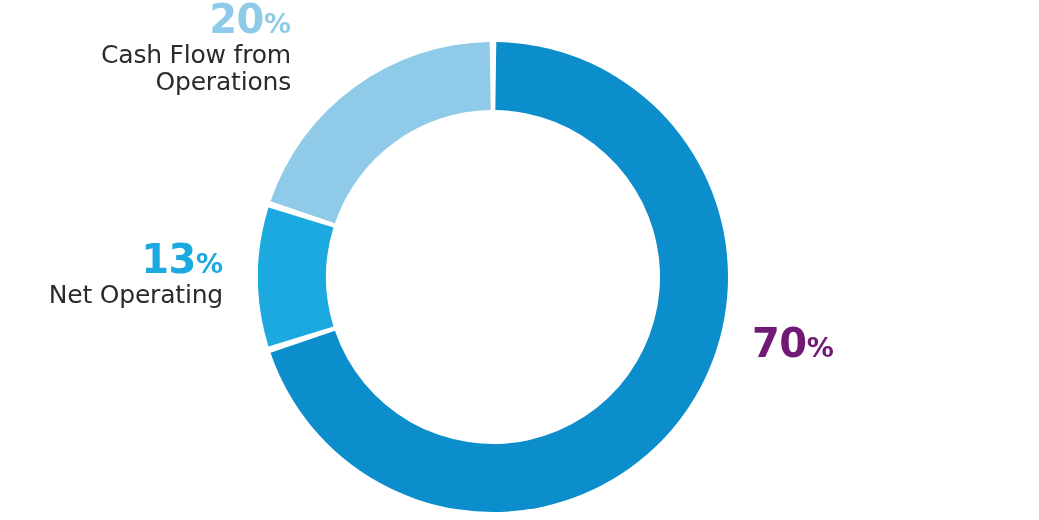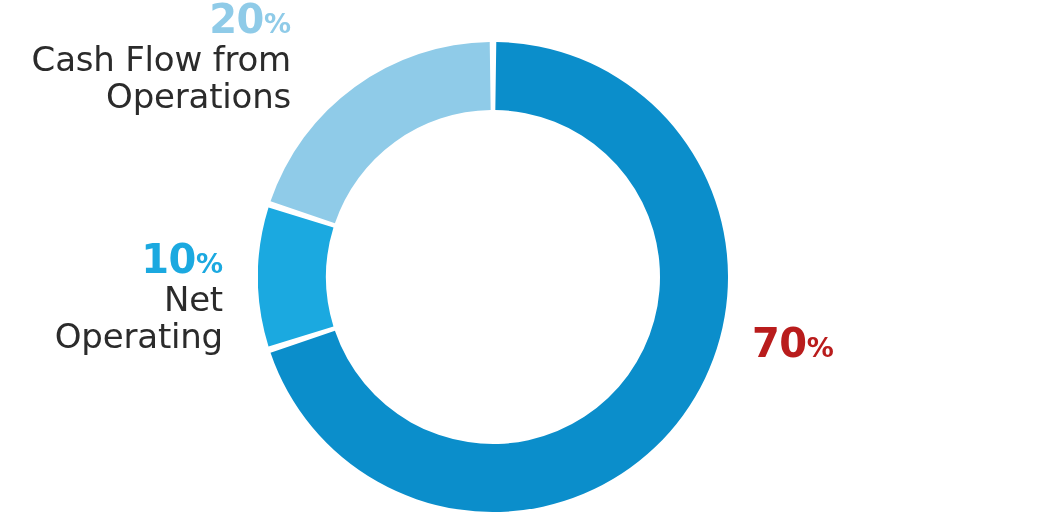--- a/index.html
+++ b/index.html
@@ -43,21 +43,21 @@
     letter-spacing: -0.5px;
   }
   .callout .pct .sym {
     font-size: 27px;
     font-weight: 700;
     letter-spacing: 0;
   }
   .callout .name {
     display: block;
     color: #2b2b2b;
-    font-size: 34px;
+    font-size: 25px;
     font-weight: 400;
     letter-spacing: -0.2px;
   }
   .callout .name .l2 { display: block; margin-left: 19px; }
 
   
   #callout-operating-income {
     left: 752px;
     top: 322px;
     text-align: left;
@@ -87,25 +87,25 @@
     <svg class="donut-svg" viewBox="0 0 470 470">
       <g>
         <path id="slice-operating-income" d="M 238.28111237969915 0.022906857813495662 A 235 235 0 1 1 12.537423872811416 310.73243837917033 L 76.90957356067875 288.8183711034955 A 167 167 0 1 0 237.33168411663726 68.01627849044618 Z" fill="#0b8ecb"></path>
         <path id="slice-net-revenues" d="M 10.50958490124927 304.4913917603511 A 235 235 0 0 1 10.509584901249184 165.50860823964916 L 75.46851352556857 185.6167556426443 A 167 167 0 0 0 75.46851352556862 284.38324435735586 Z" fill="#1ba9e0"></path>
         <path id="slice-cash-flow" d="M 12.537423872811388 159.26756162082984 A 235 235 0 0 1 231.71888762030082 0.022906857813495662 L 232.6683158833627 68.01627849044618 A 167 167 0 0 0 76.90957356067872 181.1816288965046 Z" fill="#8fcbe8"></path>
       </g>
     </svg>
   </div>
 
   <div class="callout" id="callout-operating-income">
-    <span class="pct" id="pct-operating-income" style="color: #b91c1c;"><span>70</span><span class="sym">%</span></span>
+    <span class="pct" id="pct-operating-income" style="color: #701a75;"><span>70</span><span class="sym">%</span></span>
   </div>
 
   <div class="callout" id="callout-net-revenues">
-    <span class="pct" id="pct-net-revenues" style="color: rgb(27, 169, 224);"><span>10</span><span class="sym">%</span></span>
+    <span class="pct" id="pct-net-revenues" style="color: rgb(27, 169, 224);"><span>13</span><span class="sym">%</span></span>
     <span class="name"><span>Net Operating</span></span>
   </div>
 
   <div class="callout" id="callout-cash-flow">
     <span class="pct" id="pct-cash-flow" style="color: rgb(143, 203, 232);"><span>20</span><span class="sym">%</span></span>
     <span class="name"><span>Cash Flow from</span><span class="l2">Operations</span></span>
   </div>
 
 </div>
 

